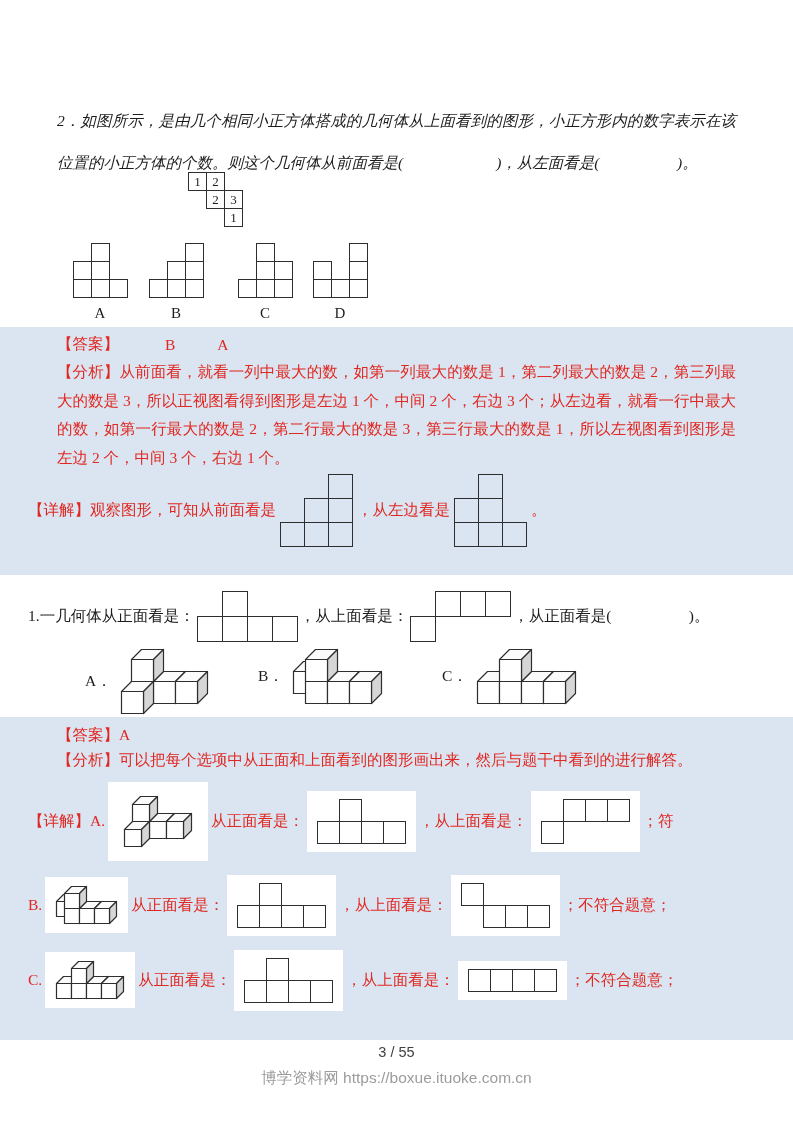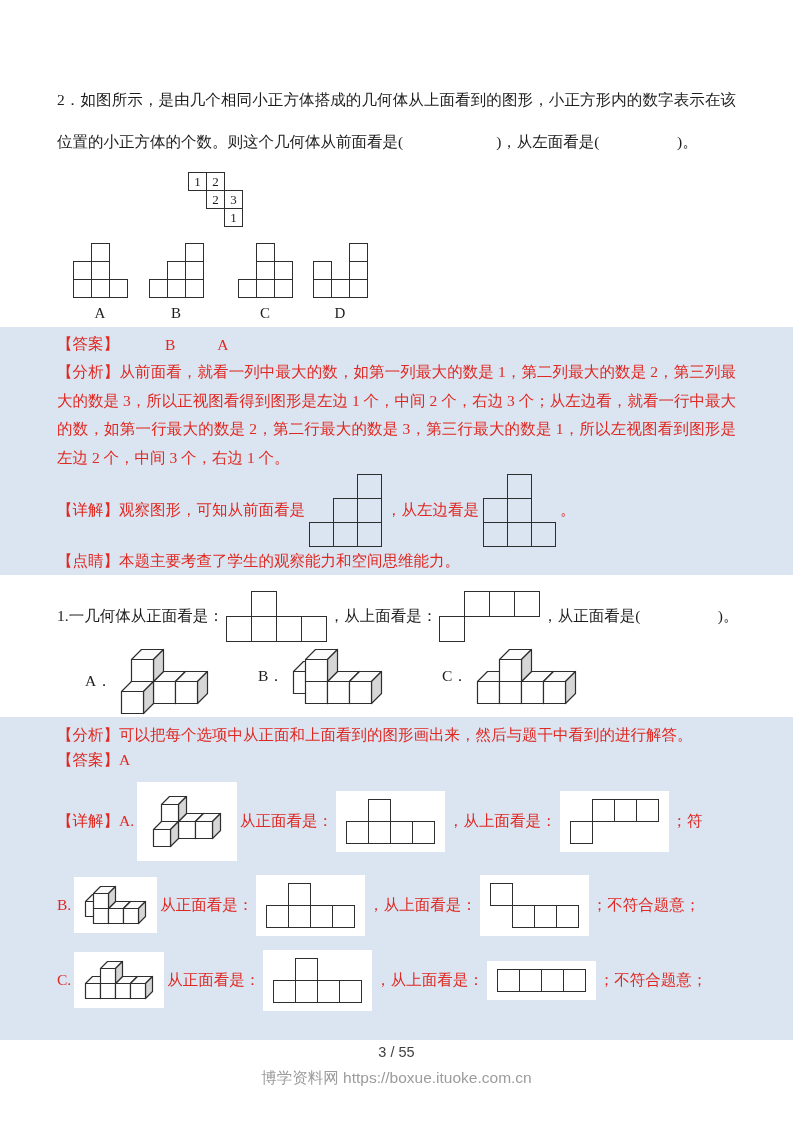--- a/index.html
+++ b/index.html
@@ -22,42 +22,42 @@
   }
   .q2opt { position:absolute; width:56px; text-align:center; }
   .q2opt .optlabel { margin-top:3px; font-size:15px; }
   .blue {
     position:absolute; left:0; width:793px;
     background:var(--highlight_bg,#dbe5f1); color:var(--red,#e02822);
     overflow:hidden;
   }
   .line { padding:0 57px; font-size:15.5px; display:flex; align-items:center; }
   .just { display:block; text-align:justify; }
-  .flexrow { padding:0 57px; font-size:15.5px; display:flex; align-items:center; }
+  .flexrow { padding:0 28px; font-size:15.5px; display:flex; align-items:center; }
   .flexrow > span { white-space:nowrap; }
   .whitepanel {
     background:#ffffff; display:inline-flex; align-items:center; justify-content:center;
     padding:8px 10px; margin:0 3px; flex:none;
   }
   .panel-lg { padding:13px 15px; }
   .q3optblock { position:absolute; display:flex; align-items:center; font-size:15.5px; }
   .q3optblock .optlabel { margin-right:8px; }
   .footer-page { position:absolute; left:0; width:793px; top:1044px; text-align:center;
     font-size:14.5px; color:var(--page_num,#3f3f3f); font-family:"Liberation Sans","DejaVu Sans",sans-serif; }
   .footer-site { position:absolute; left:0; width:793px; top:1068px; text-align:center;
     font-size:15.5px; font-family:"Liberation Sans","DejaVu Sans",sans-serif; }
   .footer-site a { color:var(--footer_gray,#9c9c9c); text-decoration:none; }
   svg { display:block; }
 </style>
 </head>
 <body>
 
 <div class="page">
 
-  <div class="stem" style="top:79px;">2．如图所示，是由几个相同小正方体搭成的几何体从上面看到的图形，小正方形内的数字表示在该位置的小正方体的个数。则这个几何体从前面看是(　　　　　　)，从左面看是(　　　　　)。</div>
+  <div class="stem" style="top:100px;font-style:italic;">2．如图所示，是由几个相同小正方体搭成的几何体从上面看到的图形，小正方形内的数字表示在该位置的小正方体的个数。则这个几何体从前面看是(　　　　　　)，从左面看是(　　　　　)。</div>
 
   <div class="diagram" style="position: absolute; left: 188px; top: 172px; width: 55px; height: 55px;">
       <div class="cell" style="left: 0px; top: 0px; width: 19px; height: 19px;">1</div>
       <div class="cell" style="left: 18px; top: 0px; width: 19px; height: 19px;">2</div>
       <div class="cell" style="left: 18px; top: 18px; width: 19px; height: 19px;">2</div>
       <div class="cell" style="left: 36px; top: 18px; width: 19px; height: 19px;">3</div>
       <div class="cell" style="left: 36px; top: 36px; width: 19px; height: 19px;">1</div>
     </div>
 
   <div class="q2opt" style="left:72px; top:243px;">
@@ -98,21 +98,20 @@
       <span class="diagram" style="margin: 0px 4px; width: 73px; height: 73px;">
           <div class="cell" style="left: 24px; top: 0px; width: 25px; height: 25px;"></div>
           <div class="cell" style="left: 0px; top: 24px; width: 25px; height: 25px;"></div>
           <div class="cell" style="left: 24px; top: 24px; width: 25px; height: 25px;"></div>
           <div class="cell" style="left: 0px; top: 48px; width: 25px; height: 25px;"></div>
           <div class="cell" style="left: 24px; top: 48px; width: 25px; height: 25px;"></div>
           <div class="cell" style="left: 48px; top: 48px; width: 25px; height: 25px;"></div>
         </span>
       <span>。</span>
     </div>
-    <div class="line" style="height:27px;">【点睛】本题主要考查了学生的观察能力和空间思维能力。</div>
   </div>
 
   <div class="flexrow" style="position:absolute; top:578px; left:0; width:793px; min-height:76px;">
     <span>1.一几何体从正面看是：</span>
     <span class="diagram" style="margin: 0px 2px; width: 101px; height: 51px;">
         <div class="cell" style="left: 25px; top: 0px; width: 26px; height: 26px;"></div>
         <div class="cell" style="left: 0px; top: 25px; width: 26px; height: 26px;"></div>
         <div class="cell" style="left: 25px; top: 25px; width: 26px; height: 26px;"></div>
         <div class="cell" style="left: 50px; top: 25px; width: 26px; height: 26px;"></div>
         <div class="cell" style="left: 75px; top: 25px; width: 26px; height: 26px;"></div>
@@ -188,22 +187,22 @@
           <polygon points="88,-22 98,-32 98,-10 88,0" fill="#d6d6d6" stroke="#2e2e2e" stroke-width="1.2" stroke-linejoin="round"></polygon>
           <polygon points="66,-22 88,-22 88,0 66,0" fill="#ffffff" stroke="#2e2e2e" stroke-width="1.2" stroke-linejoin="round"></polygon>
           <polygon points="22,-44 32,-54 54,-54 44,-44" fill="#fbfbfb" stroke="#2e2e2e" stroke-width="1.2" stroke-linejoin="round"></polygon>
           <polygon points="44,-44 54,-54 54,-32 44,-22" fill="#d6d6d6" stroke="#2e2e2e" stroke-width="1.2" stroke-linejoin="round"></polygon>
           <polygon points="22,-44 44,-44 44,-22 22,-22" fill="#ffffff" stroke="#2e2e2e" stroke-width="1.2" stroke-linejoin="round"></polygon>
         </svg>
       </span>
   </div>
 
   <div class="blue" style="top:717px; height:323px; padding-top:6px;">
+    <div class="line" style="height:25px;">【答案】A</div>
     <div class="line" style="height:25px;">【分析】可以把每个选项中从正面和上面看到的图形画出来，然后与题干中看到的进行解答。</div>
-    <div class="line" style="height:25px;">【答案】A</div>
 
     <div class="flexrow" style="height:96px;">
       <span>【详解】A.</span>
       <span class="whitepanel panel-lg">
           <span>
             <svg width="70" height="53" viewBox="-1.5 -51.5 70 53">
               <polygon points="8,-25 16,-33 33,-33 25,-25" fill="#fbfbfb" stroke="#2e2e2e" stroke-width="1.2" stroke-linejoin="round"></polygon>
               <polygon points="25,-25 33,-33 33,-16 25,-8" fill="#d6d6d6" stroke="#2e2e2e" stroke-width="1.2" stroke-linejoin="round"></polygon>
               <polygon points="8,-25 25,-25 25,-8 8,-8" fill="#ffffff" stroke="#2e2e2e" stroke-width="1.2" stroke-linejoin="round"></polygon>
               <polygon points="25,-25 33,-33 50,-33 42,-25" fill="#fbfbfb" stroke="#2e2e2e" stroke-width="1.2" stroke-linejoin="round"></polygon>

